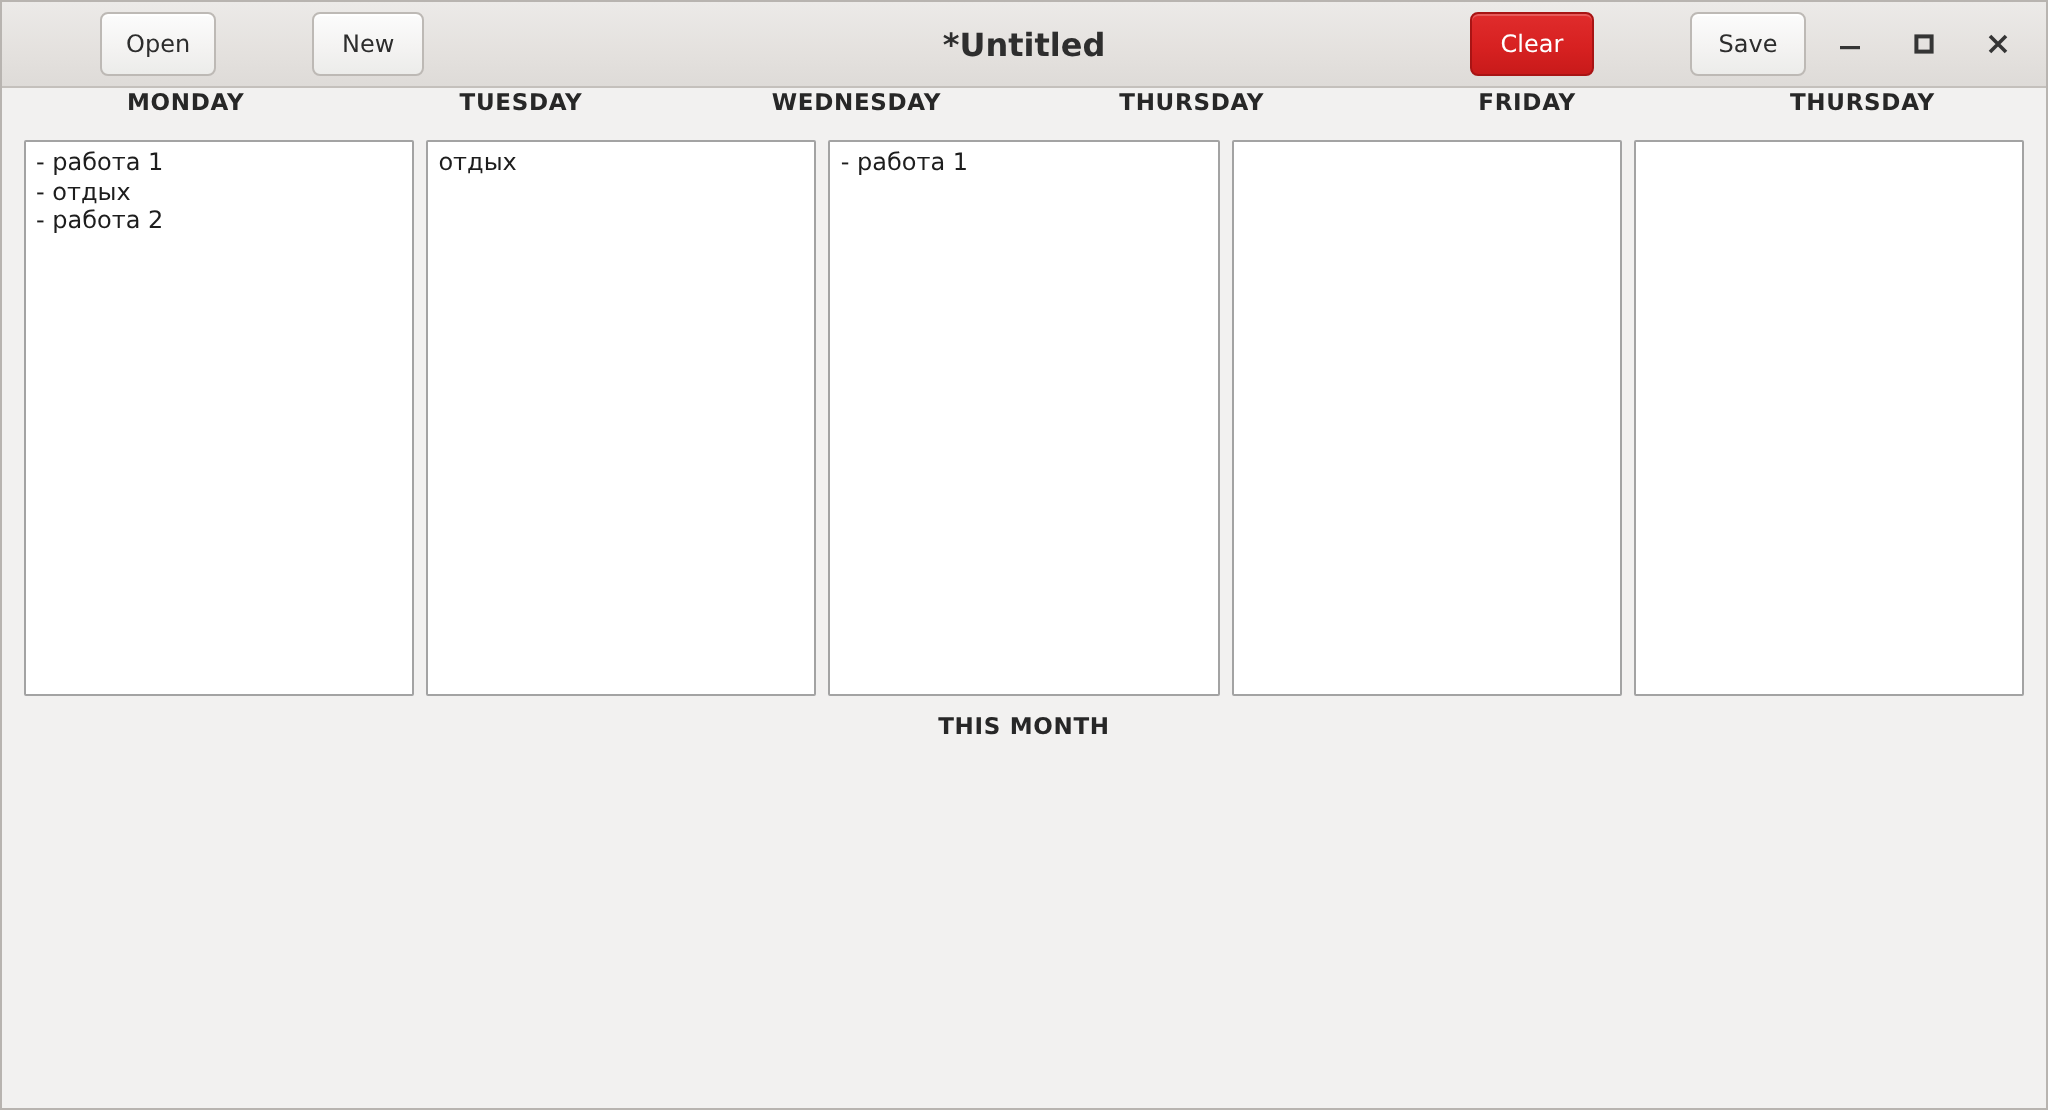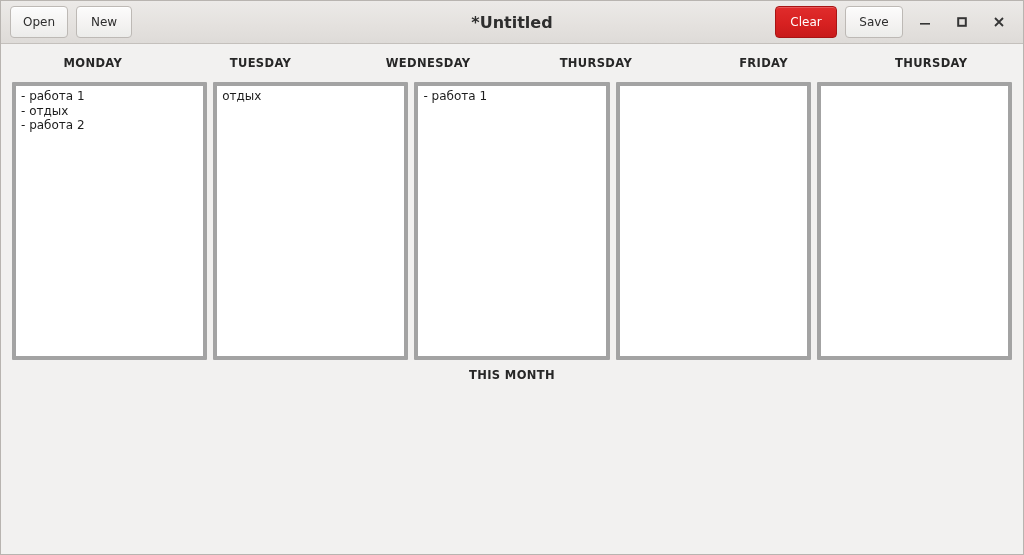--- a/index.html
+++ b/index.html
@@ -77,20 +77,21 @@
     font-size: 12px;
     color: #2d2d2d;
     background: linear-gradient(to bottom, #fcfcfc 0%, #f4f3f2 55%, #ececea 100%);
     border: 1px solid #bdb9b5;
     border-radius: 4px;
     display: inline-flex;
     align-items: center;
     justify-content: center;
     cursor: default;
     box-shadow: 0 1px 0 rgba(255,255,255,0.85) inset;
+    margin-left: 40px;
   }
   .btn-clear {
     background: linear-gradient(to bottom, #e02c2c 0%, #d72121 55%, #c81a1a 100%);
     border: 1px solid #a81414;
     color: #ffffff;
     min-width: 62px;
     margin-right: 8px;
     box-shadow: 0 1px 0 rgba(255,255,255,0.22) inset;
   }
   .btn-save { min-width: 58px; }
@@ -112,23 +113,22 @@
     flex: 1;
     box-sizing: border-box;
     padding: 0 8px 7px 8px;
     display: flex;
     flex-direction: column;
     background: #f2f1f0;
   }
 
   .hdr-row {
     display: flex;
-    height: 38px;
+    height: 26px;
     min-height: 21px;
-    align-items: center;
   }
   .col-hdr {
     flex: 1 1 0;
     text-align: center;
     font-size: 11.5px;
     font-weight: bold;
     letter-spacing: 0.35px;
     color: #272727;
     margin: 0 3px;
   }
@@ -141,21 +141,21 @@
   .daycell {
     flex: 1 1 0;
     margin: 0 3px;
     display: flex;
   }
   .ta {
     box-sizing: border-box;
     flex: 1 1 auto;
     width: 100%;
     background: #ffffff;
-    border: 4px solid #a3a3a3;
+    border: 1px solid #a3a3a3;
     border-radius: 1px;
     font-family: "DejaVu Sans", "Liberation Sans", sans-serif;
     font-size: 12px;
     line-height: 14.6px;
     color: #1d1d1d;
     padding: 3px 4px 4px 5px;
     resize: none;
     outline: none;
     overflow: hidden;
     white-space: pre-wrap;

